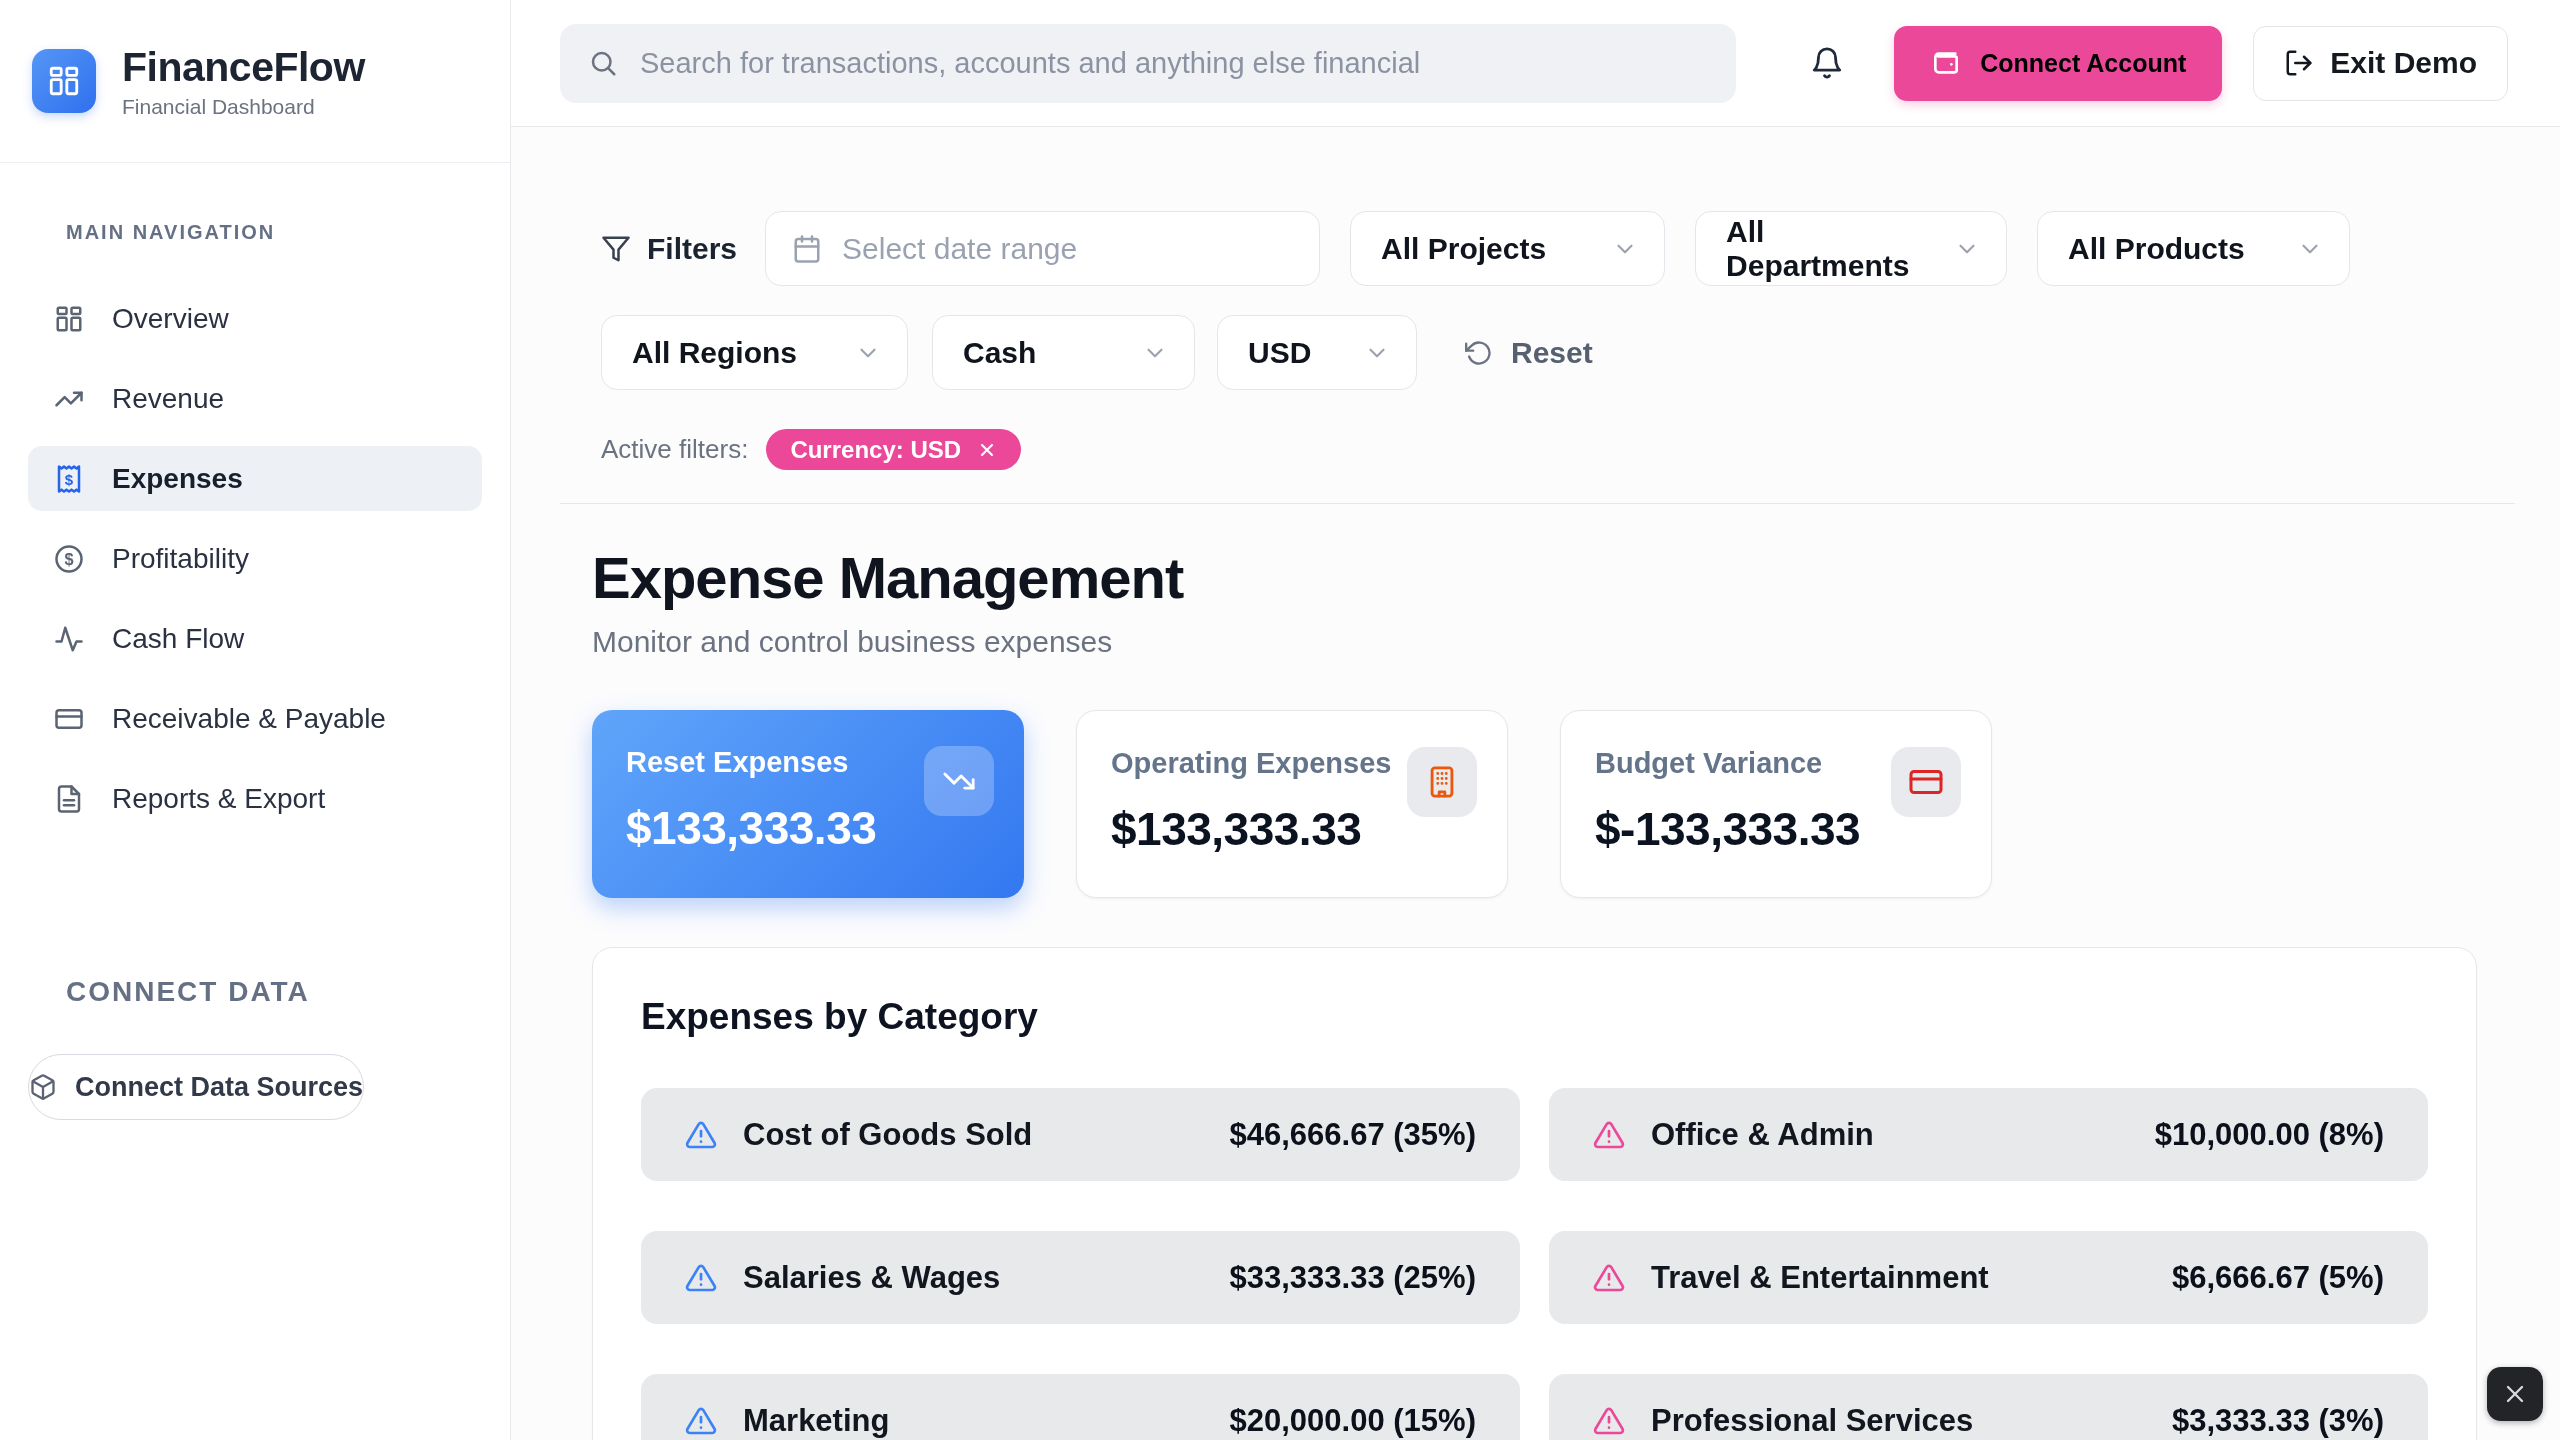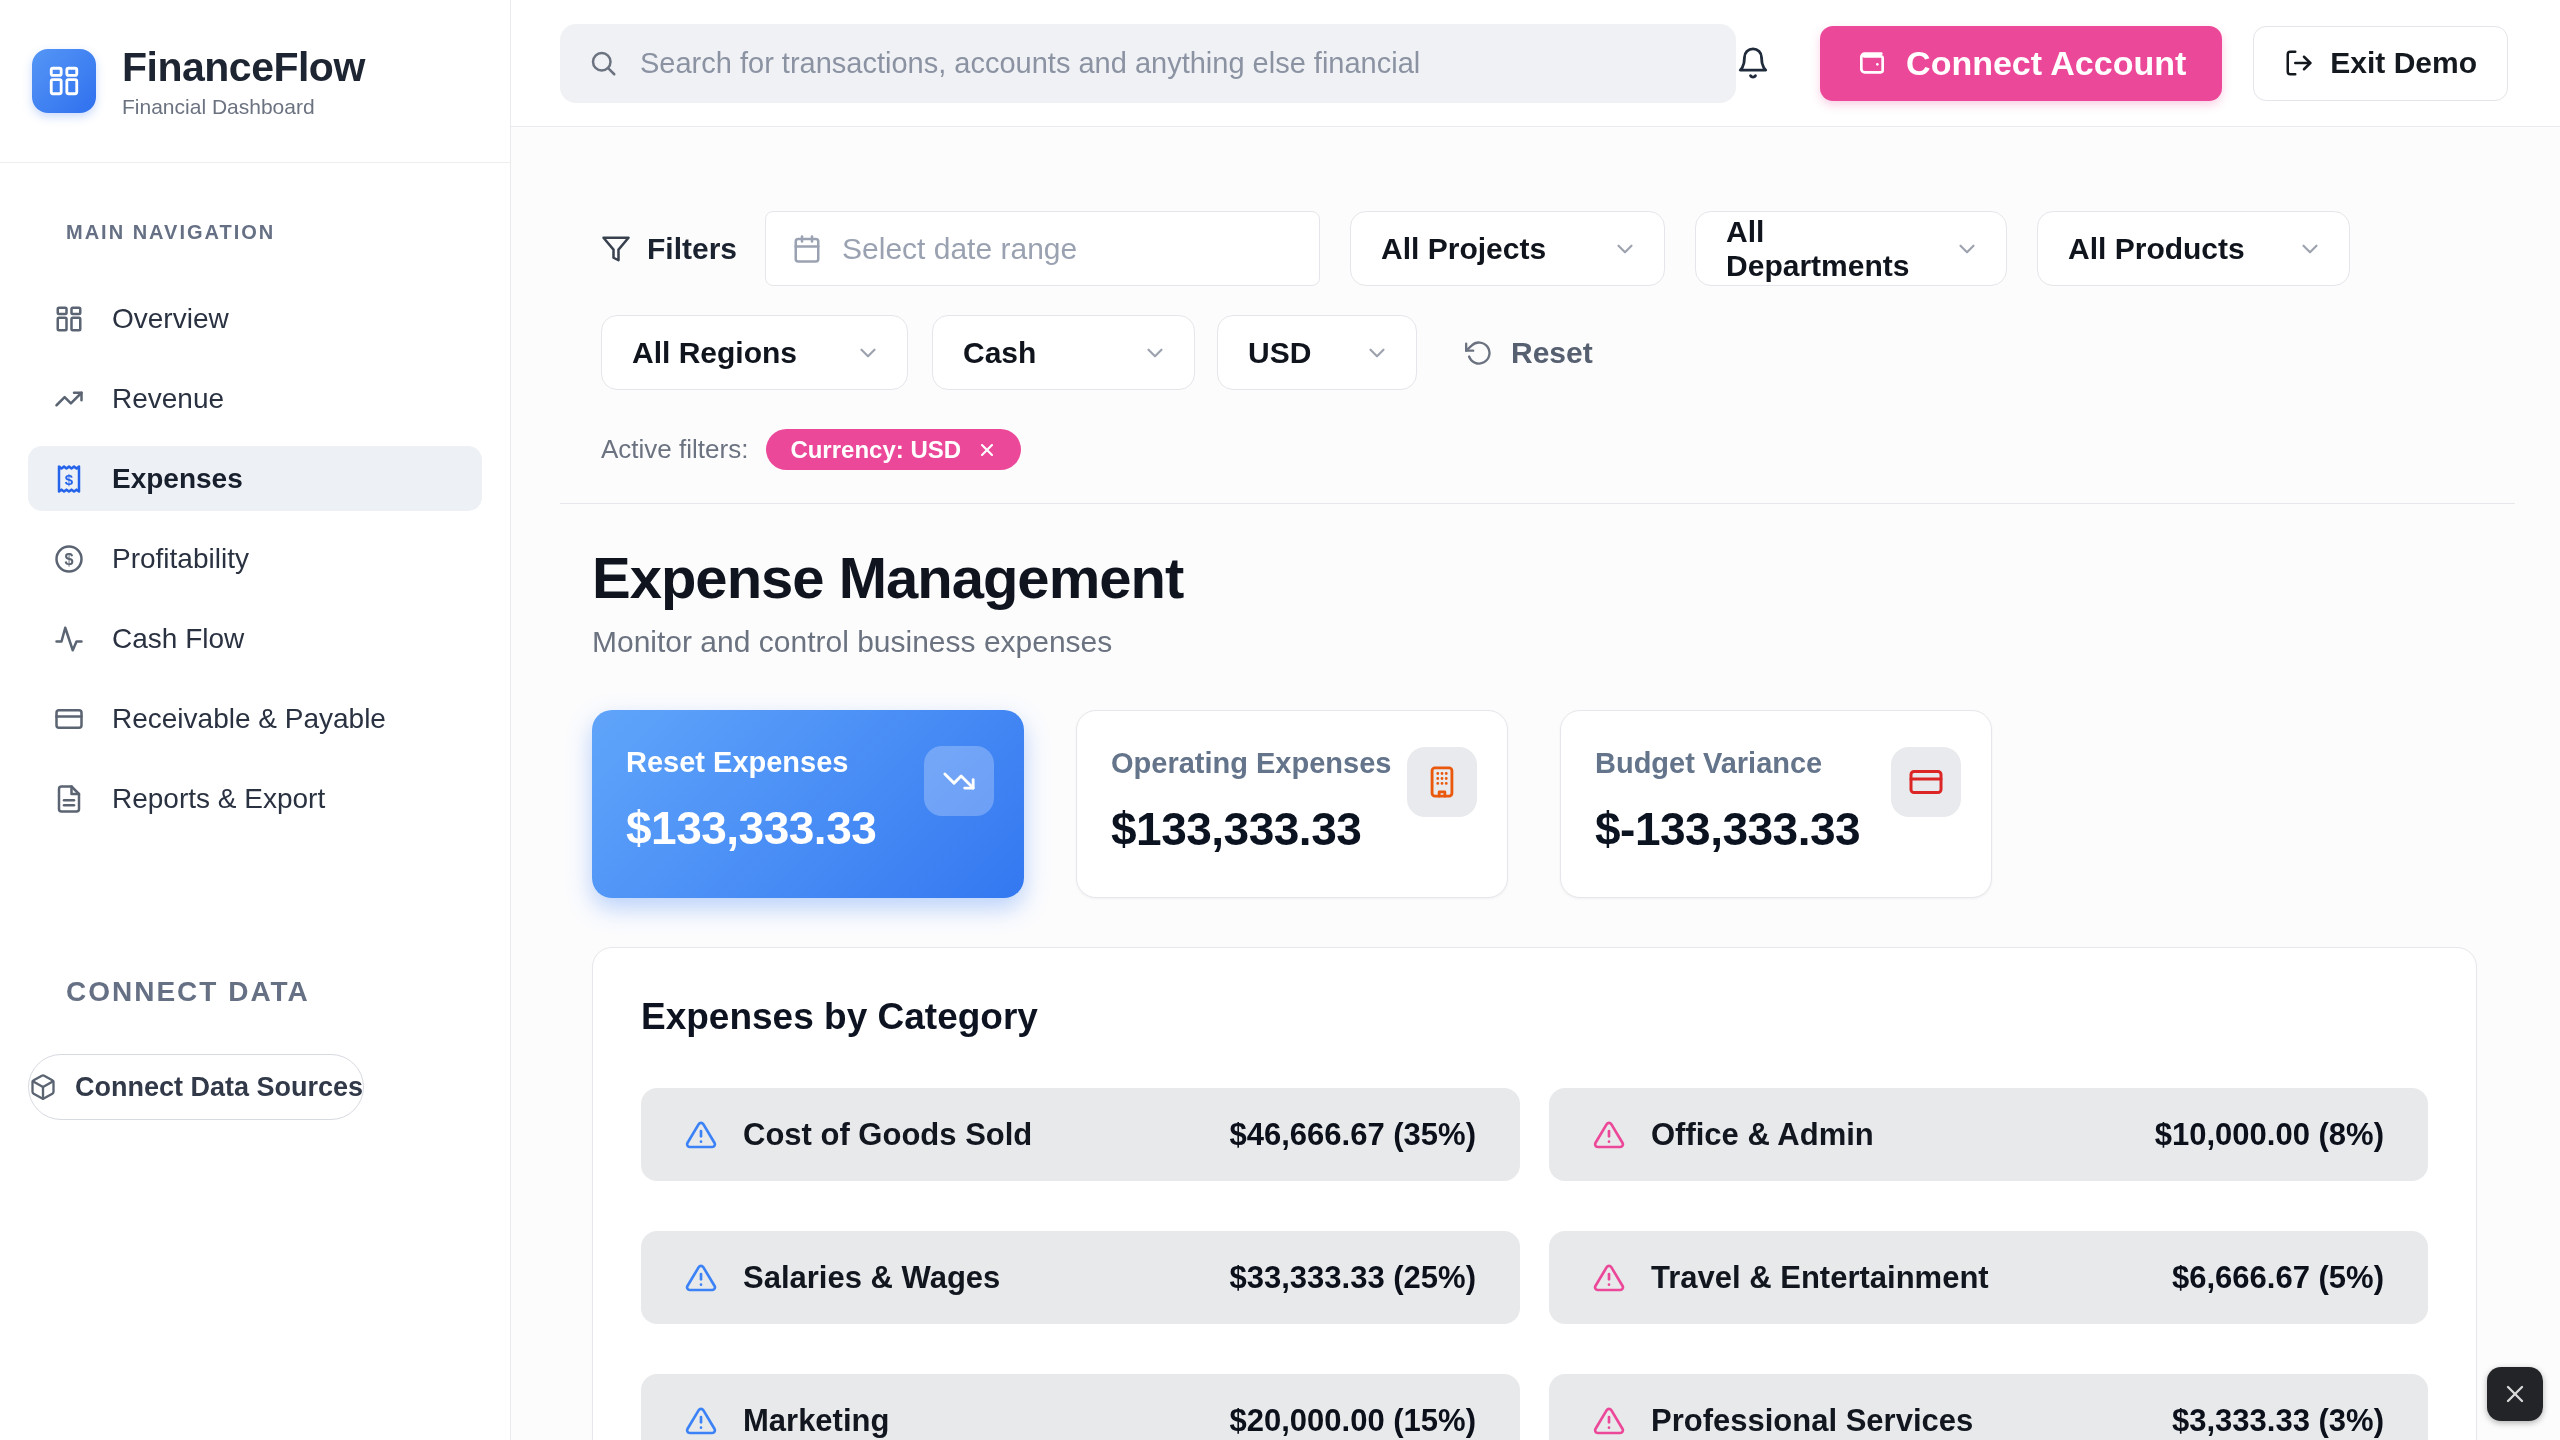--- a/index.html
+++ b/index.html
@@ -41,35 +41,35 @@
     display:flex; align-items:center; padding:0 52px 0 49px; }
   .search-box { width:1176px; height:79px; background:#f0f1f4; border-radius:16px;
     display:flex; align-items:center; gap:22px; padding:0 28px; }
   .search-box .sico { color:#6b7280; }
   .search-input { flex:1; border:none; outline:none; background:transparent;
     font-size:29px; color:#303846; font-family:inherit; }
   .search-input::placeholder { color:#8b93a3; }
   .bell-wrap { margin-left:auto; margin-right:50px; color:#1f2a3a; cursor:pointer; }
   .btn-pink { display:flex; align-items:center; gap:18px; height:75px; padding:0 36px;
     background:#ec4899; border:none; border-radius:13px; cursor:pointer;
-    color:#ffffff; font-size:34px; font-weight:700; font-family:inherit;
+    color:#000000; font-size:25px; font-weight:700; font-family:inherit;
     box-shadow:0 4px 10px rgba(236,72,153,.25); }
   .btn-exit { display:flex; align-items:center; gap:16px; height:75px; padding:0 30px; margin-left:31px;
     background:#fff; border:1.5px solid #e3e5ea; border-radius:13px; cursor:pointer;
     color:#14181f; font-size:30px; font-weight:700; font-family:inherit; }
 
   .content { flex:1; background:#fcfcfd; padding:84px 45px 0 49px; overflow:hidden; min-width:0; }
 
   
   .filters-row1, .filters-row2 { display:flex; align-items:center; margin-left:41px; }
   .filters-label { display:flex; align-items:center; gap:16px; margin-right:28px;
     font-size:30px; font-weight:700; color:#1b2330; }
   .filters-label .fico { color:#39414f; }
   .date-input { display:flex; align-items:center; gap:20px; width:555px; height:75px;
-    background:#fff; border:1.5px solid #e4e6eb; border-radius:8px; padding:0 26px; margin-right:30px; }
+    background:#fff; border:1.5px solid #e4e6eb; border-radius:16px; padding:0 26px; margin-right:30px; }
   .date-input .calico { color:#9aa2b2; }
   .date-field { flex:1; border:none; outline:none; background:transparent; font-size:30px; color:#303846; font-family:inherit; }
   .date-field::placeholder { color:#9aa2b2; }
   .select { display:flex; align-items:center; justify-content:space-between; height:75px;
     background:#fff; border:1.5px solid #e4e6eb; border-radius:16px; padding:0 26px 0 30px;
     cursor:pointer; margin-right:30px; }
   .select .stext { font-size:30px; font-weight:600; color:#10141d; }
   .select .chev { color:#9ca3af; margin-left:40px; }
   .sel-projects { width:315px; } .sel-departments { width:312px; } .sel-products { width:313px; }
   .filters-row2 { margin-top:29px; }

